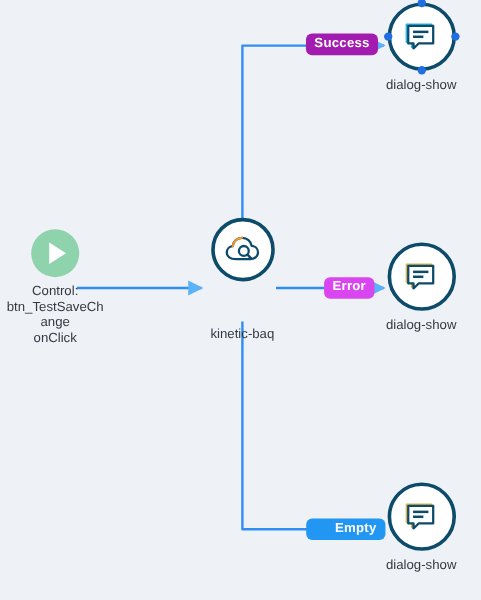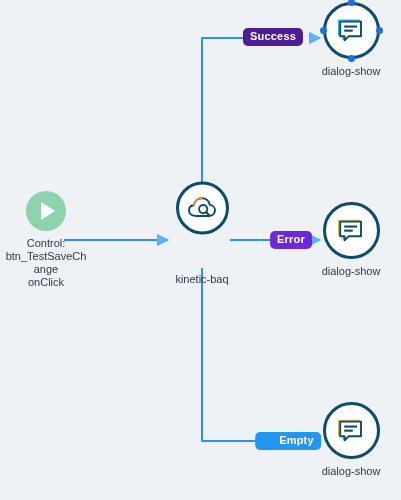--- a/index.html
+++ b/index.html
@@ -215,19 +215,19 @@
       <svg width="30" height="28" viewBox="0 0 30 28">
         <path d="M4.2 4.6 L4.2 19.2 L8.6 19.2 L8.6 23.4 L12.8 19.2 L25 19.2 L25 4.6 Z" fill="#ffffff" stroke="#d9b24a" stroke-width="1.5" stroke-linejoin="round" transform="translate(-1.4,-1.2)"></path>
         <path d="M4.2 4.6 L4.2 19.2 L8.6 19.2 L8.6 23.4 L12.8 19.2 L25 19.2 L25 4.6 Z" fill="#ffffff" stroke="#0d4b6b" stroke-width="1.9" stroke-linejoin="round"></path>
         <rect x="8.2" y="8.5" width="12.8" height="2.1" fill="#0d4b6b"></rect>
         <rect x="8.2" y="12.6" width="8.6" height="2.1" fill="#0d4b6b"></rect>
       </svg>
     </div>
     <div class="node-label label-wide">dialog-show</div>
   </div>
 
-  <div class="badge" style="left:273px; top:37px; background:#4c1d95;">Success</div>
-
-  <div class="badge" style="left:291px; top:240px; background:#6d28d9;">Error</div>
+  <div class="badge" style="left:285px; top:37px; background:#a21caf;">Success</div>
+
+  <div class="badge" style="left:291px; top:240px; background:#d946ef;">Error</div>
 
   <div class="badge" style="left:288px; top:441px; background:#2196f3;padding-left:24px;">Empty</div>
 
 </div>
 
 </body></html>

